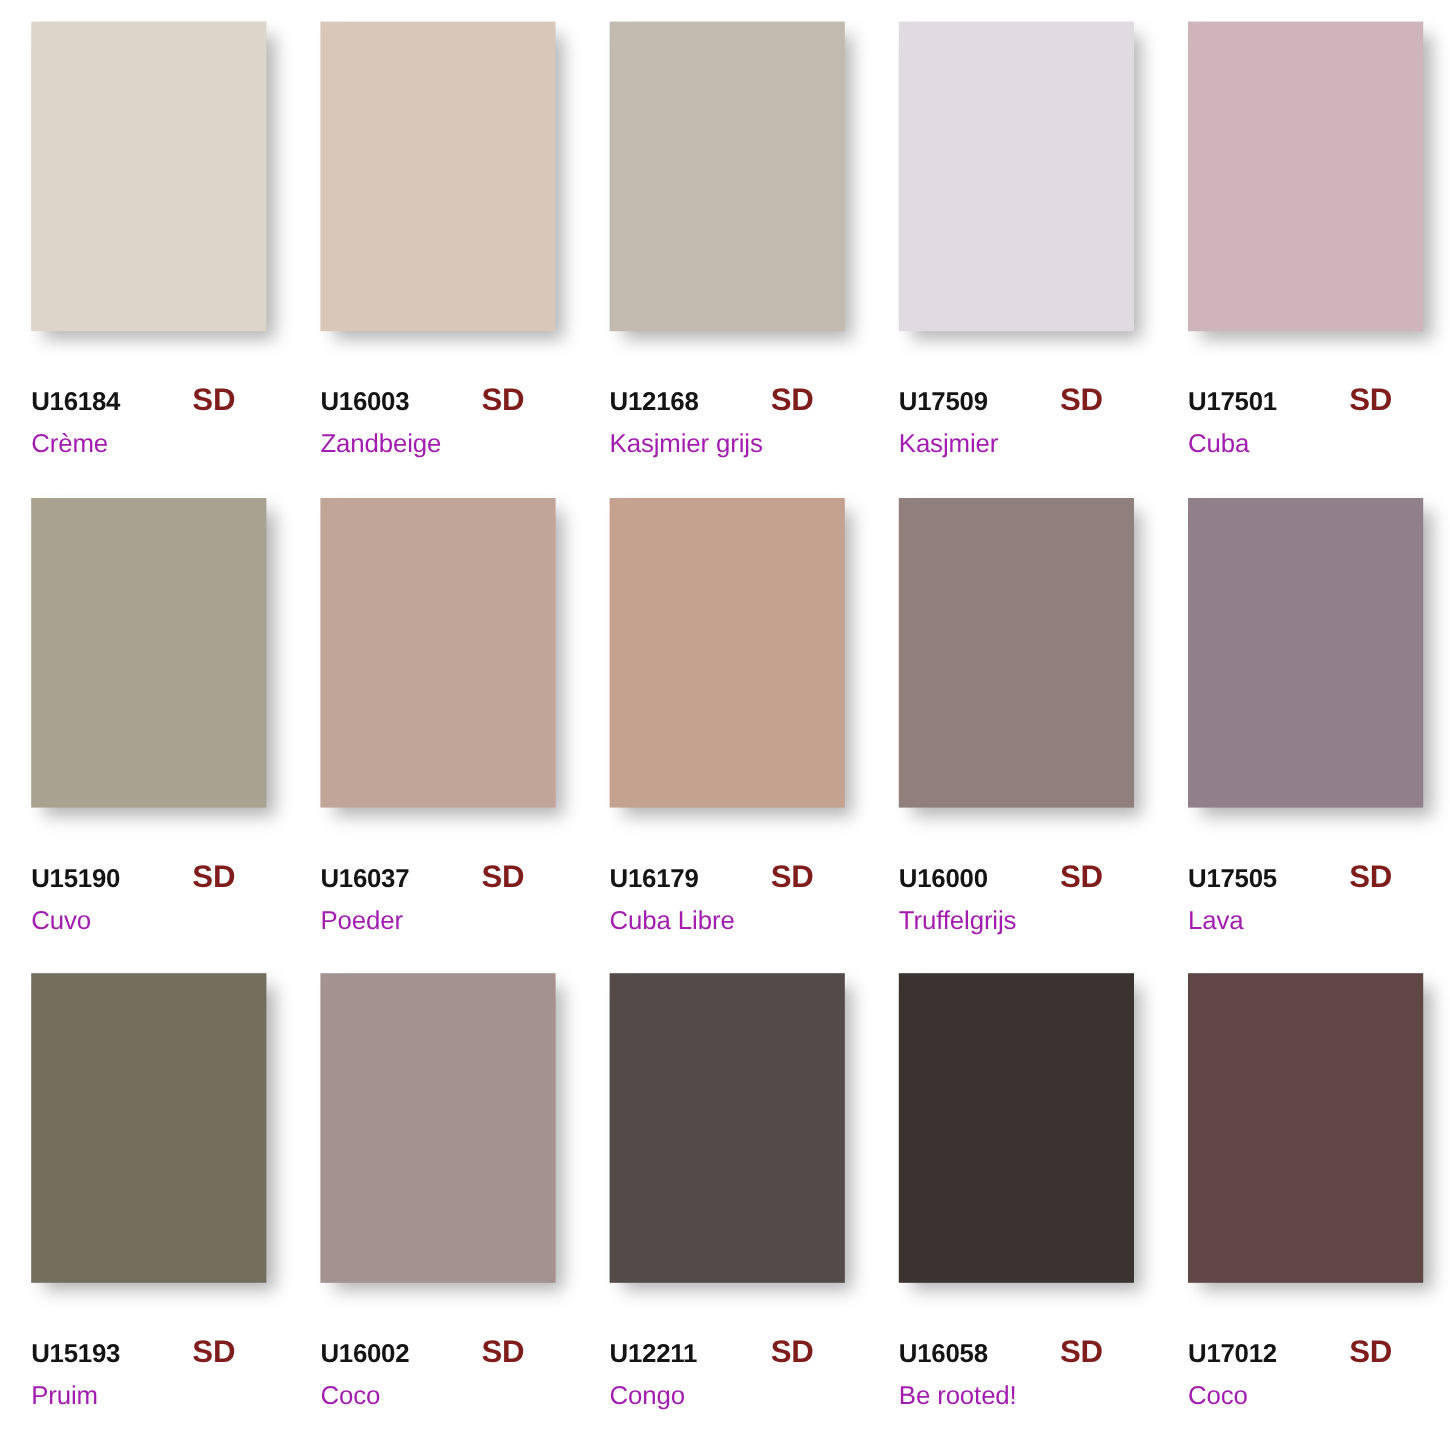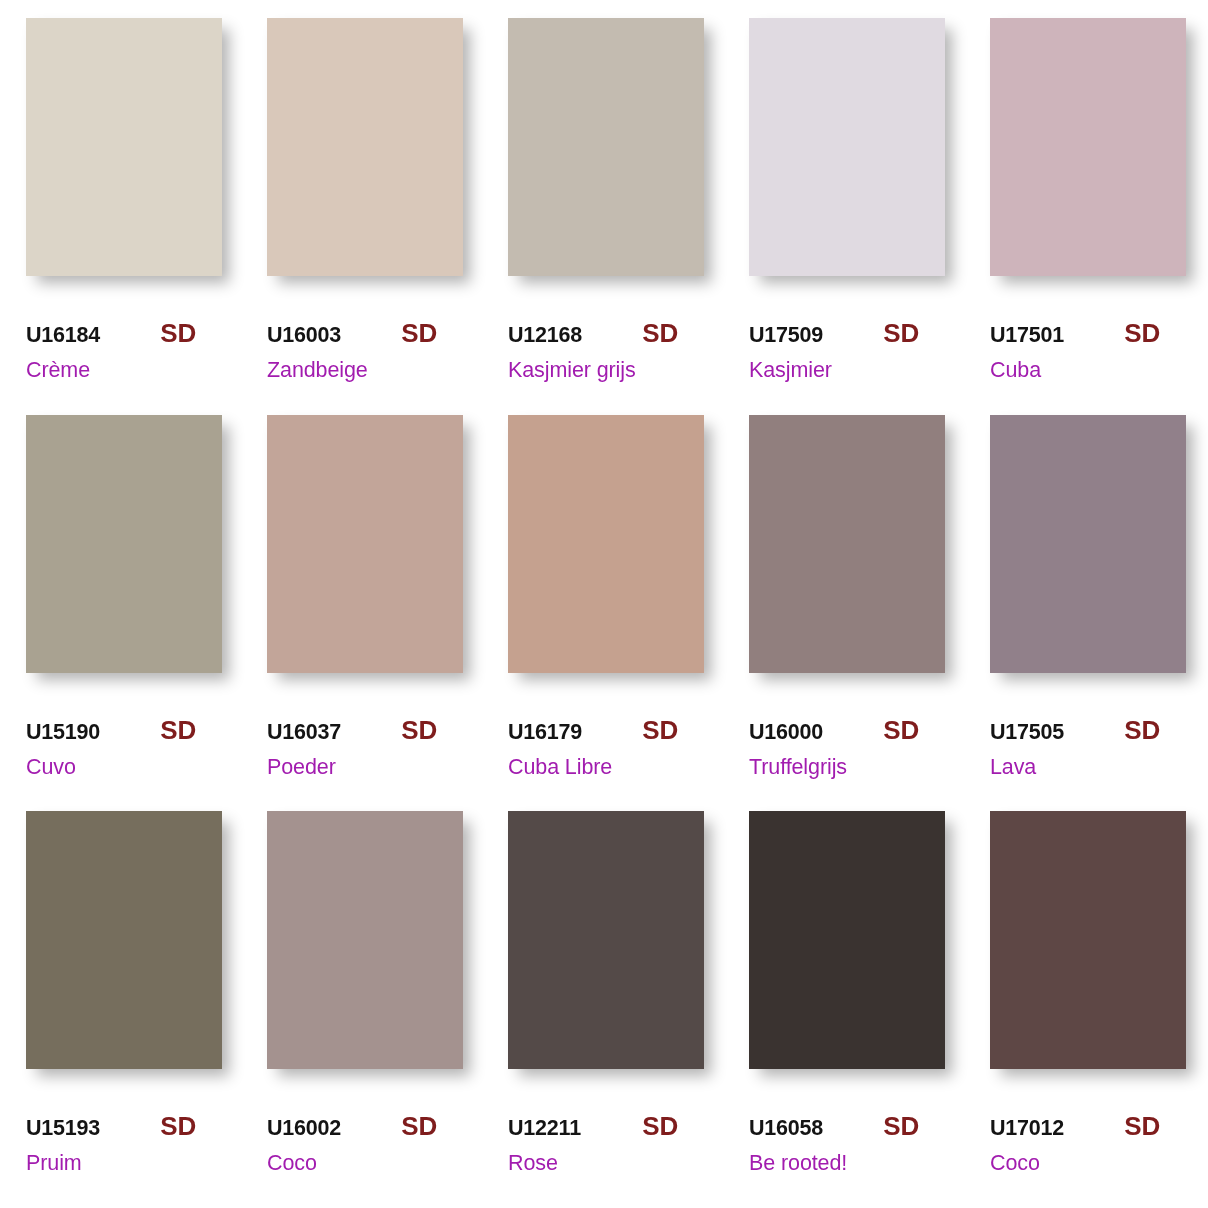--- a/index.html
+++ b/index.html
@@ -194,21 +194,21 @@
         <div class="swatch-name">Coco</div>
       </div>
     </div>
     <div class="swatch-cell">
       <div class="swatch-chip" style="background-color: rgb(84, 74, 72);"></div>
       <div class="swatch-meta">
         <div class="swatch-code-row">
           <span class="swatch-code">U12211</span>
           <span class="swatch-sd">SD</span>
         </div>
-        <div class="swatch-name">Rose</div>
+        <div class="swatch-name">Congo</div>
       </div>
     </div>
     <div class="swatch-cell">
       <div class="swatch-chip" style="background-color: rgb(58, 51, 48);"></div>
       <div class="swatch-meta">
         <div class="swatch-code-row">
           <span class="swatch-code">U16058</span>
           <span class="swatch-sd">SD</span>
         </div>
         <div class="swatch-name">Be rooted!</div>

